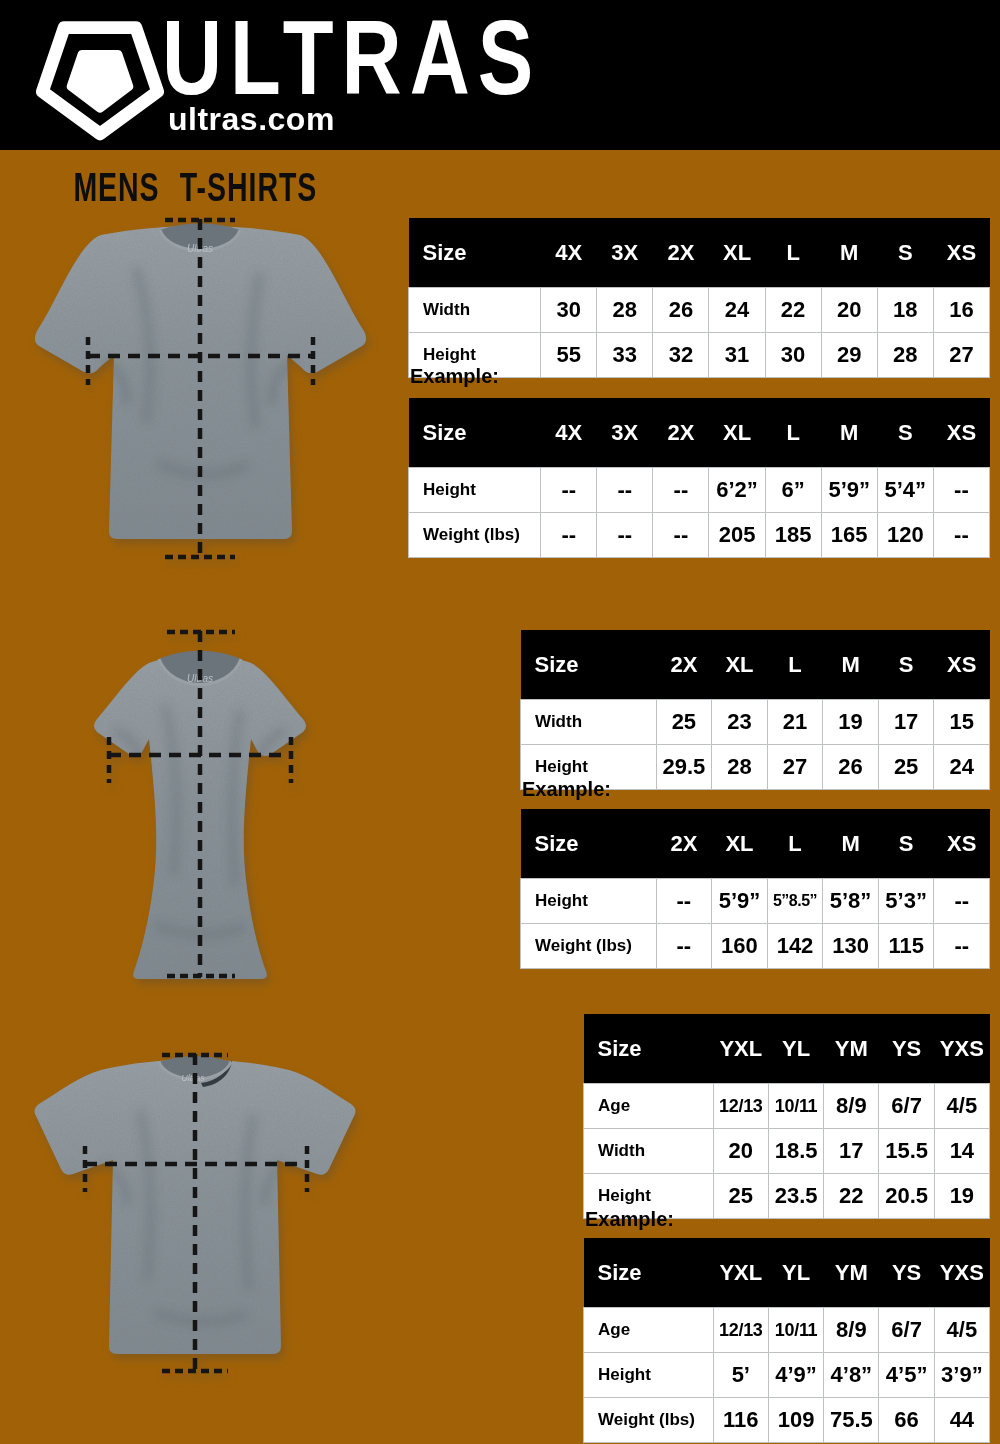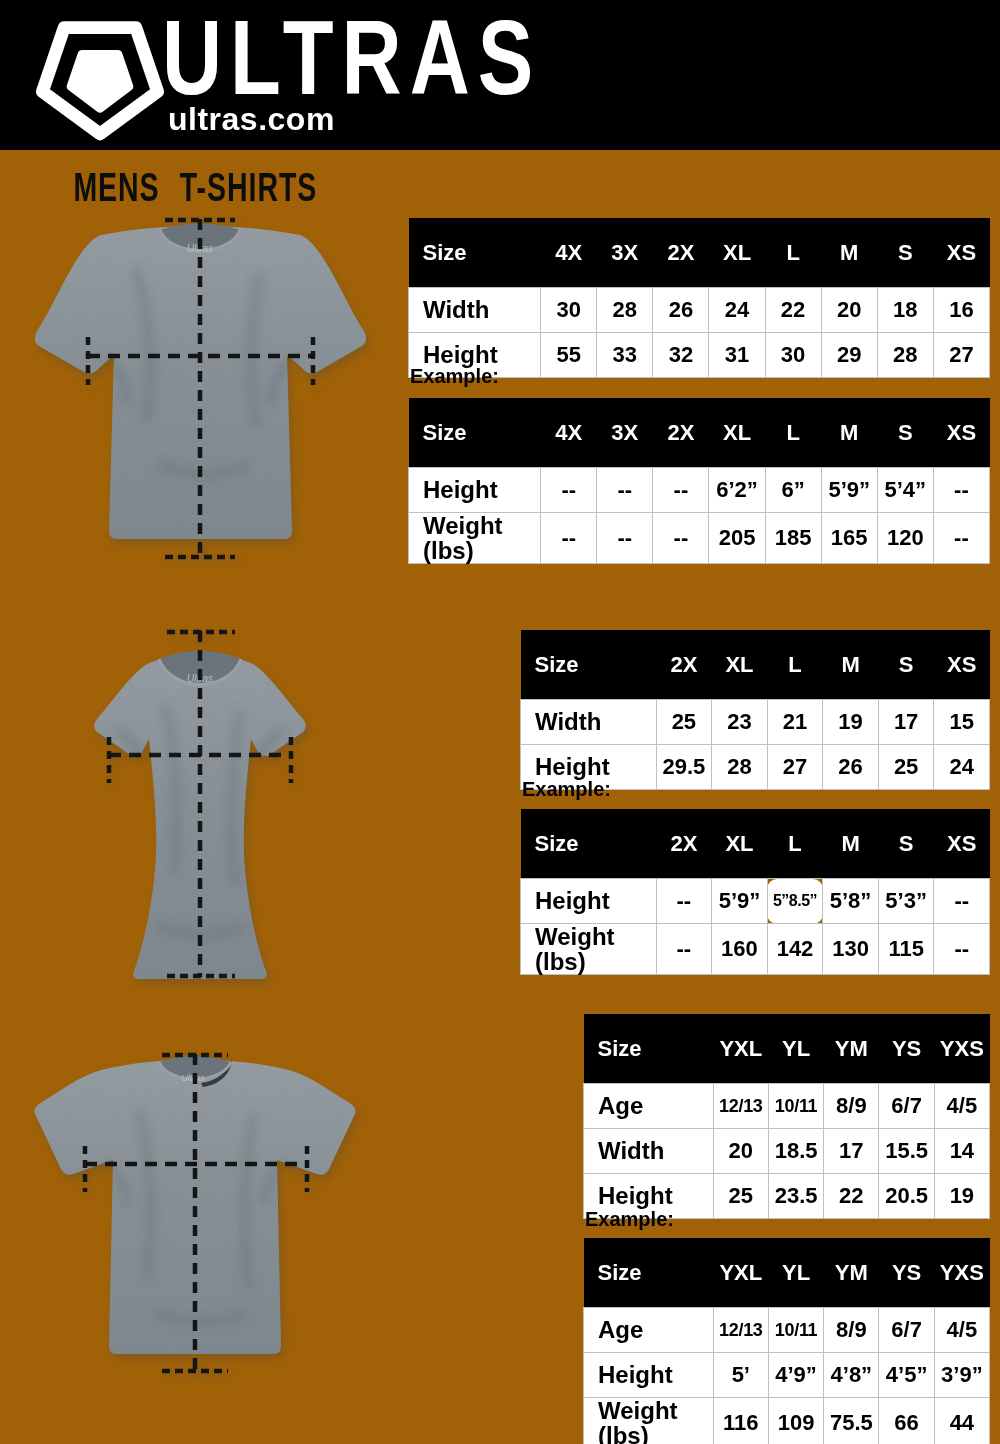--- a/index.html
+++ b/index.html
@@ -38,23 +38,23 @@
   #mens-table2{left:408px;top:398px;width:582px;}
   #womens-table1{left:520px;top:630px;width:470px;}
   #womens-table2{left:520px;top:809px;width:470px;}
   #youth-table1{left:583px;top:1014px;width:407px;}
   #youth-table2{left:583px;top:1238px;width:407px;}
 
   table.size-table{width:100%;border-collapse:collapse;table-layout:fixed;}
   .size-table th{background:#000;color:#fff;font-size:22px;font-weight:bold;text-align:center;height:45px;padding:12px 2px;border:none;}
   .size-table td{border:1px solid #bdc1c4;color:#000;font-size:22px;font-weight:bold;text-align:center;height:44px;padding:0 2px;background:#fff;}
   .size-table th.label-col,.size-table td.label-col{text-align:left;padding-left:14px;}
-  .size-table td.label-col{font-size:24px;line-height:1.05;}
+  .size-table td.label-col{font-size:17px;line-height:1.05;}
   .size-table td.tight{font-size:18px;letter-spacing:-.3px;}
-  .size-table td.xtight{font-size:16px;letter-spacing:-.5px;border-radius:10px;}
+  .size-table td.xtight{font-size:16px;letter-spacing:-.5px;}
   .cols-8 .label-col{width:20%;}
   .cols-6 .label-col{width:25.5%;}
   .cols-5 .label-col{width:28%;}
 </style>
 </head>
 <body>
 
 <div class="page">
 
   <svg width="0" height="0" style="position:absolute" aria-hidden="true">

